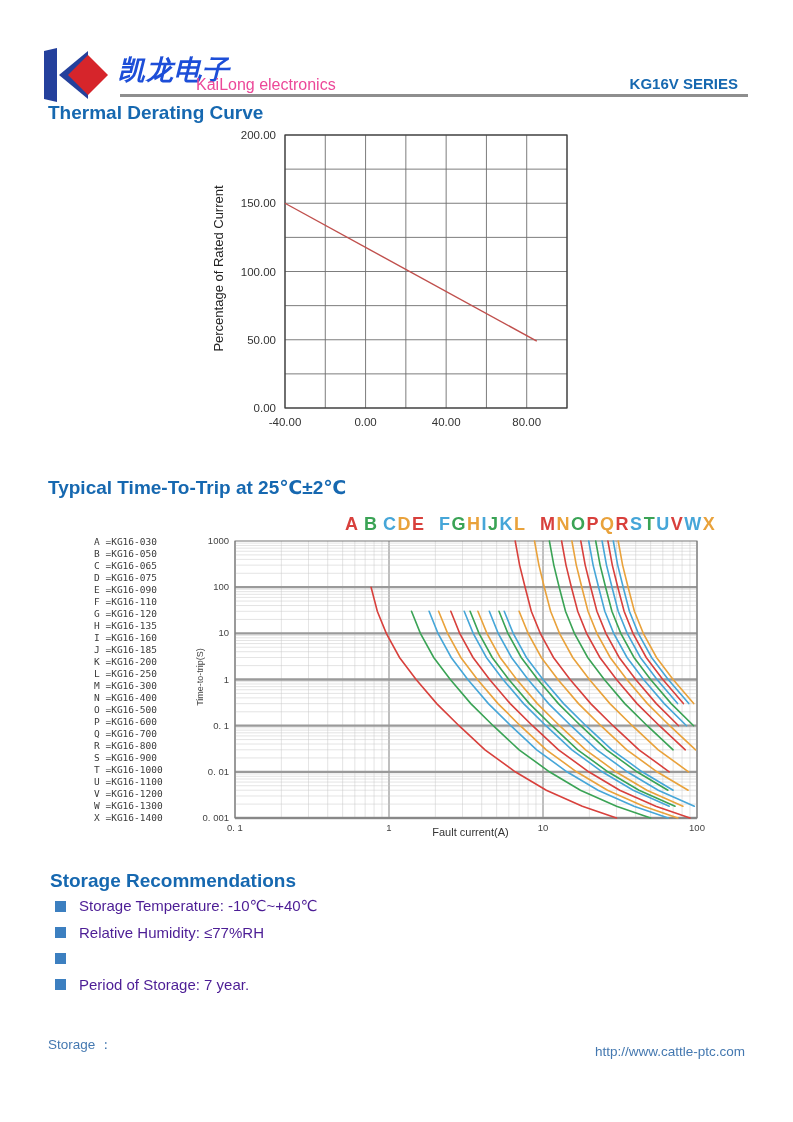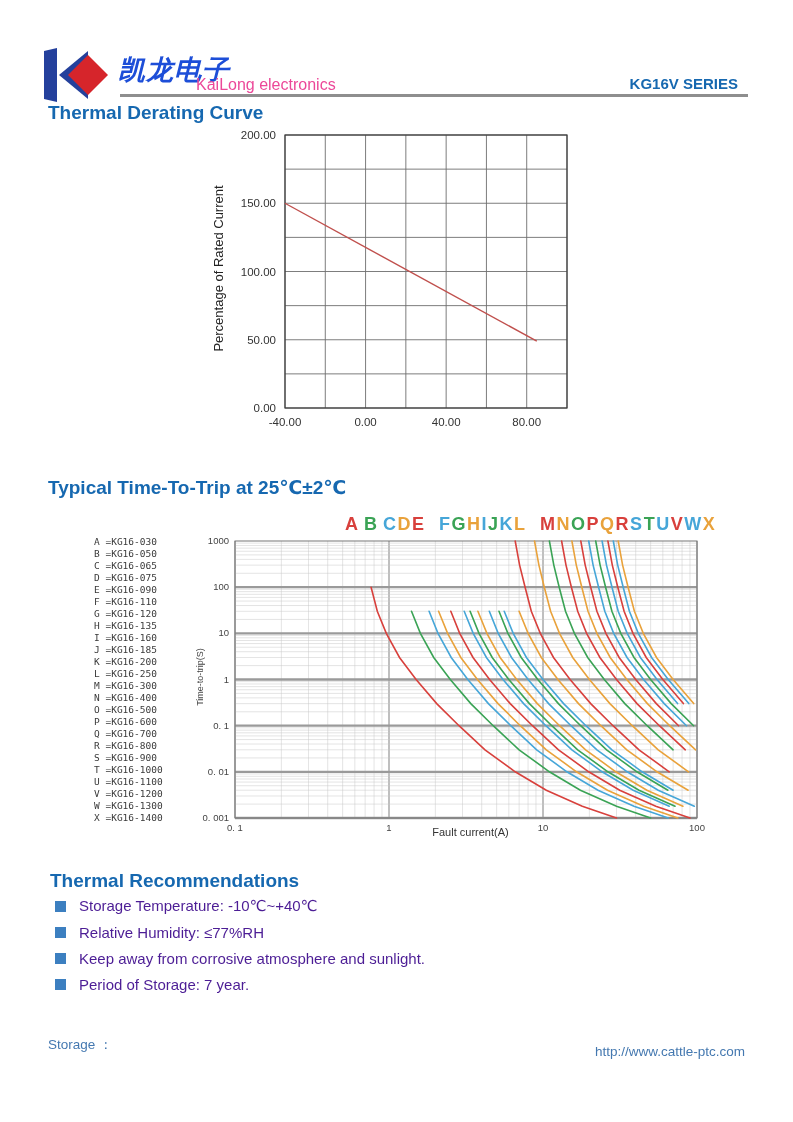--- a/index.html
+++ b/index.html
@@ -204,33 +204,32 @@
       <text x="41" y="271.83333333333337" font-size="9.5" text-anchor="end" fill="#444">0. 01</text>
       <text x="41" y="318" font-size="9.5" text-anchor="end" fill="#444">0. 001</text>
       <text x="47" y="328" font-size="9.5" text-anchor="middle" fill="#444">0. 1</text>
       <text x="201" y="328" font-size="9.5" text-anchor="middle" fill="#444">1</text>
       <text x="355" y="328" font-size="9.5" text-anchor="middle" fill="#444">10</text>
       <text x="509" y="328" font-size="9.5" text-anchor="middle" fill="#444">100</text>
     </svg>
   <div id="chart2-ylabel" class="abs">Time-to-trip(S)</div>
   <div id="chart2-xlabel" class="abs">Fault current(A)</div>
 
-  <div id="h-storage" class="abs heading">Thermal Recommendations</div>
+  <div id="h-storage" class="abs heading">Storage Recommendations</div>
   <div id="storage-list" class="abs">
       <div class="srow">
         <span class="sq"></span>
         <span class="stext">Storage Temperature: -10℃~+40℃</span>
       </div>
       <div class="srow">
         <span class="sq"></span>
         <span class="stext">Relative Humidity: ≤77%RH</span>
       </div>
       <div class="srow">
         <span class="sq"></span>
-        <span class="stext">Keep away from corrosive atmosphere and sunlight.</span>
       </div>
       <div class="srow">
         <span class="sq"></span>
         <span class="stext">Period of Storage: 7 year.</span>
       </div>
     </div>
 
   <div id="revision" class="abs">Storage ：</div>
   <a id="site-link" class="abs" href="#">http://www.cattle-ptc.com</a>
 </div>

